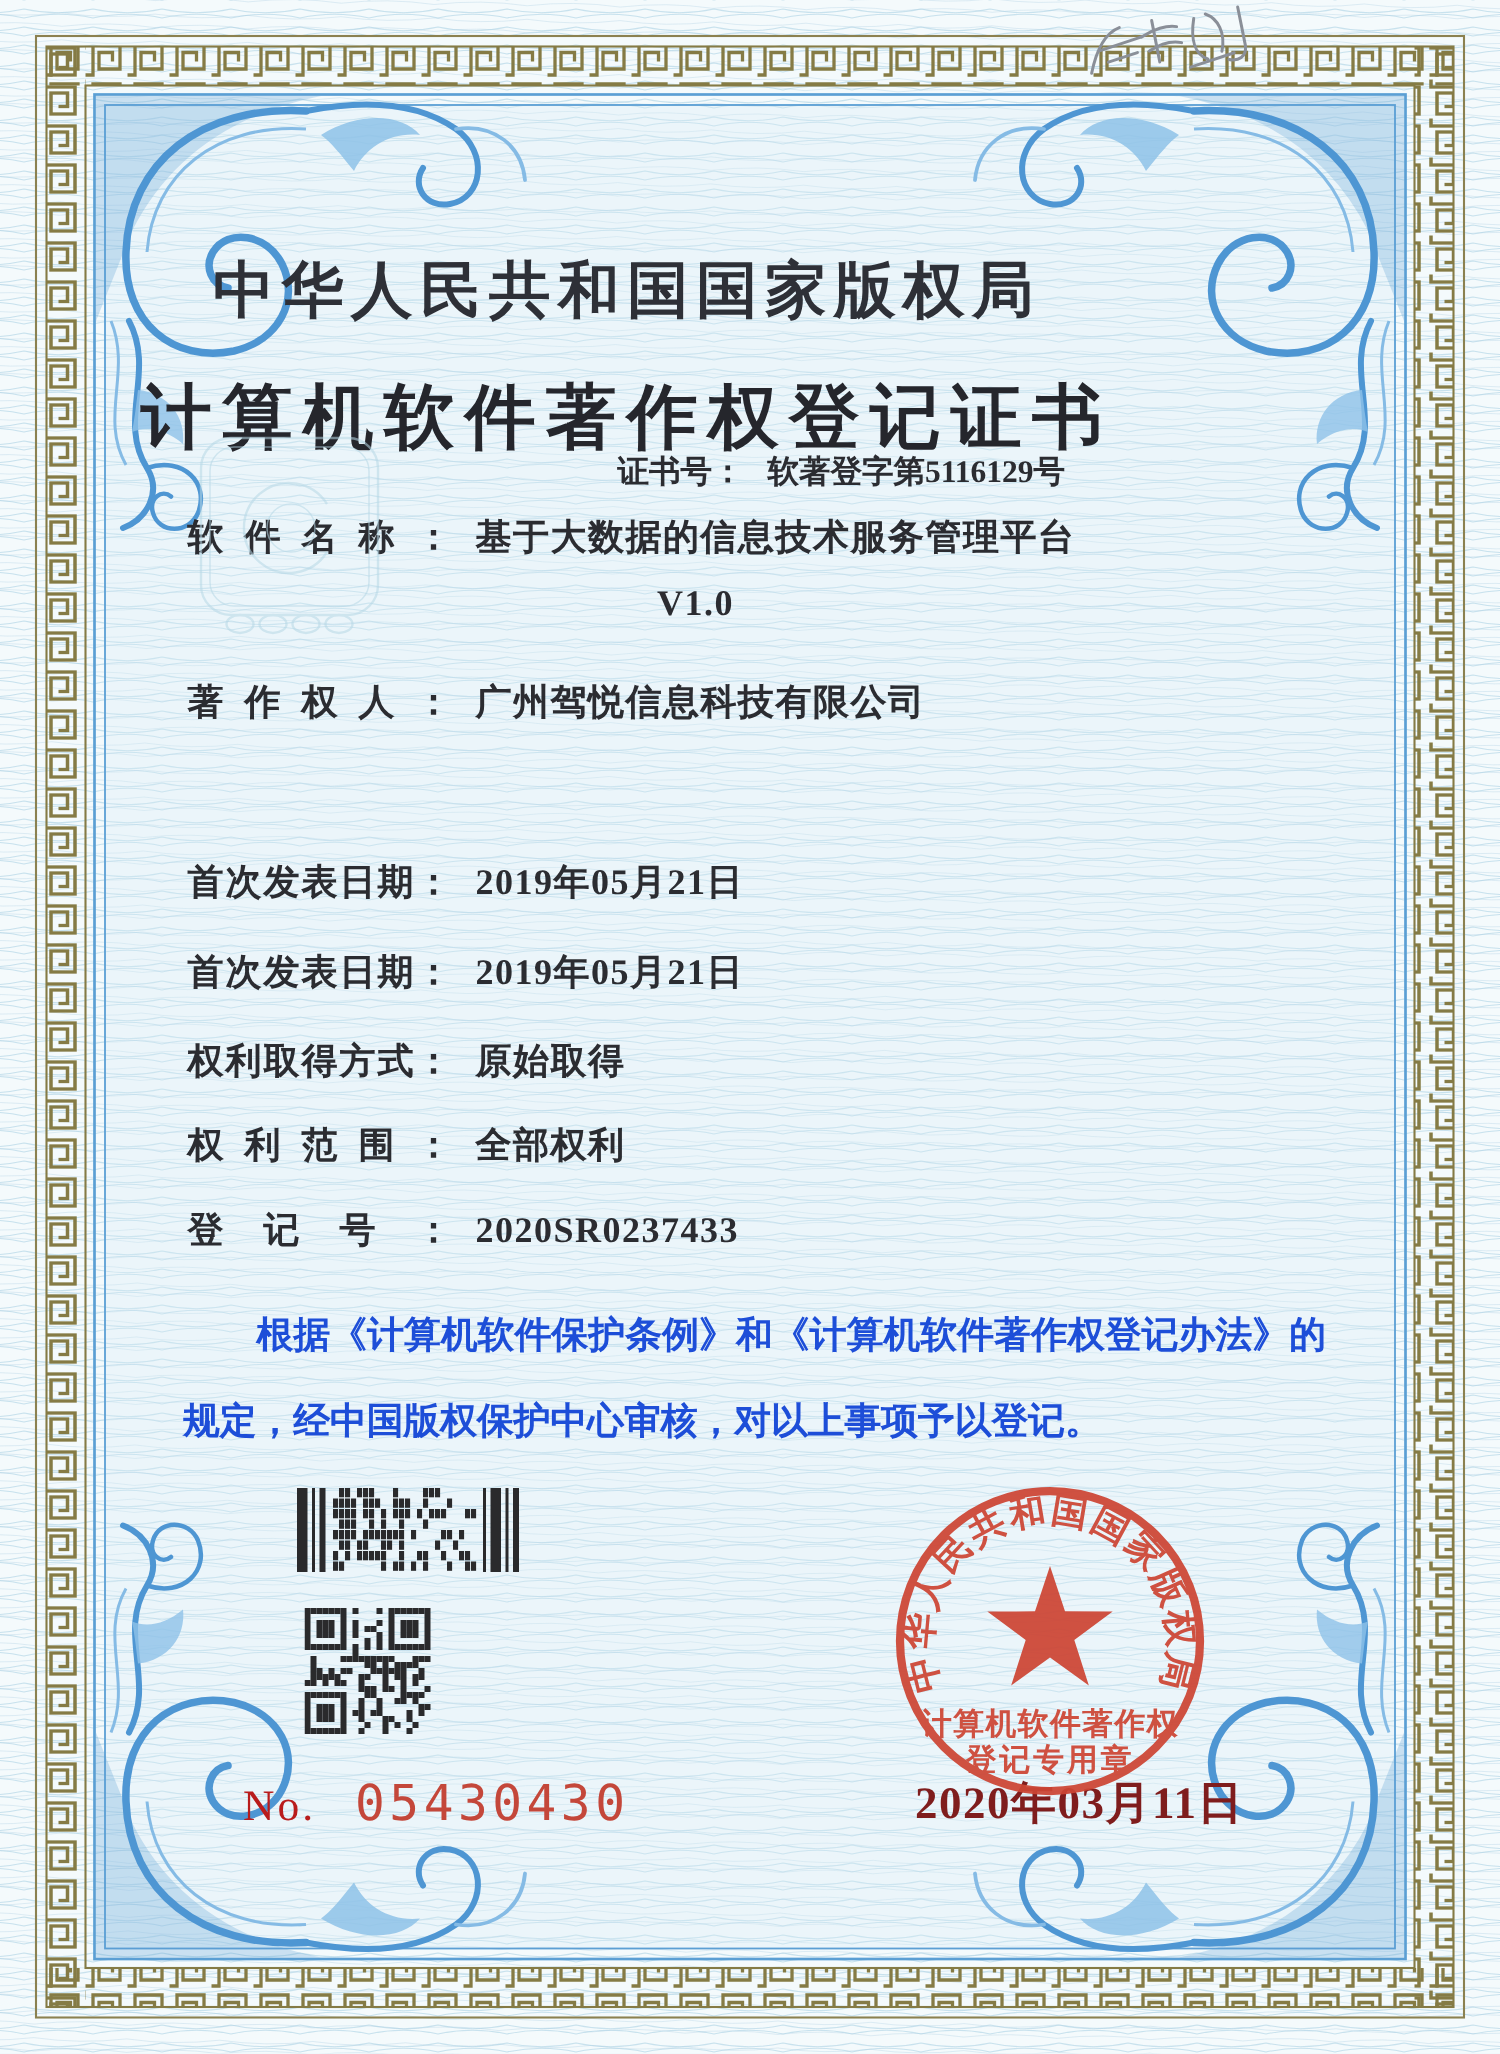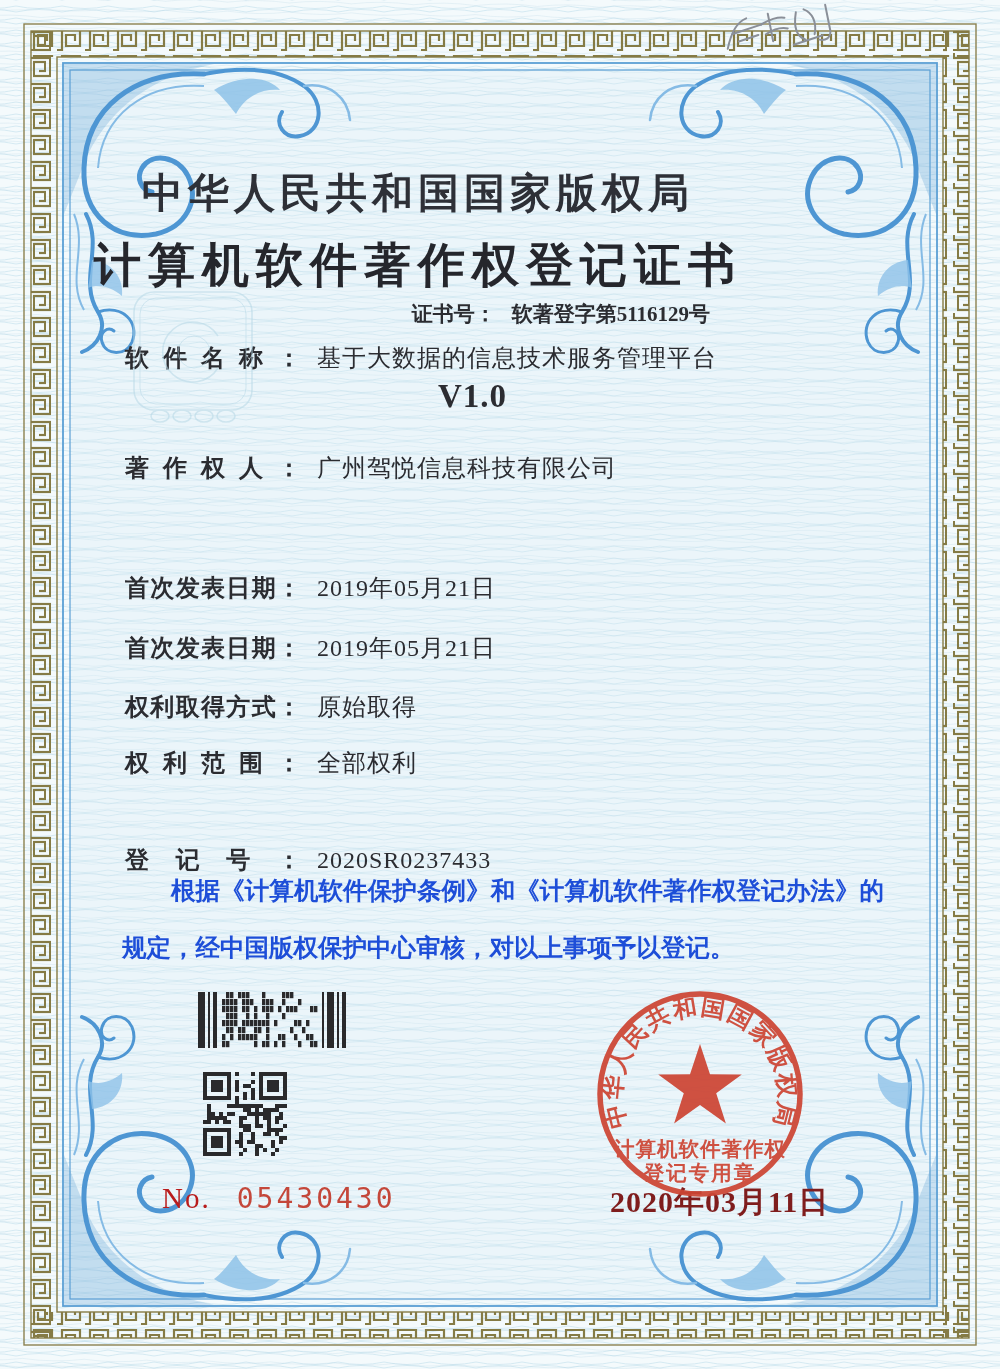--- a/index.html
+++ b/index.html
@@ -14,66 +14,66 @@
   #waves { position:absolute; left:0; top:0; z-index:0; }
   #frame { position:absolute; left:0; top:0; z-index:1; }
   .content { position:absolute; left:0; top:0; width:836px; height:1369px; z-index:2; }
 
   .authority {
     position:absolute; top:166px; left:0; width:100%;
     text-align:center; font-size:41px; font-weight:bold;
     letter-spacing:5px; color:#2e3037;
   }
   .cert-title {
-    position:absolute; top:234px; left:0; width:100%;
+    position:absolute; top:247px; left:0; width:100%;
     text-align:center; font-size:47px; font-weight:bold;
     letter-spacing:7px; color:#25262c;
   }
   .certno-line {
     position:absolute; top:300px; right:126px;
     font-size:21px; font-weight:bold; color:#2b2c31;
   }
   .certno-line .gap { display:inline-block; width:16px; }
 
   .field-row { position:absolute; left:125px; white-space:nowrap; }
   .field-label {
     display:inline-block; width:176px;
     font-size:24px; font-weight:bold;
     text-align:justify; text-align-last:justify;
     vertical-align:baseline;
   }
   .field-value {
     display:inline-block; margin-left:12px;
-    font-size:24px; font-weight:normal; letter-spacing:1px;
+    font-size:24px; font-weight:bold; letter-spacing:1px;
   }
   .field-value2 {
-    position:absolute; left:313px; top:36px;
-    font-size:33px; font-weight:bold; letter-spacing:1px;
+    position:absolute; left:313px; top:48px;
+    font-size:24px; font-weight:bold; letter-spacing:1px;
   }
   .row-name   { top:342px; }
   .row-holder { top:452px; }
   .row-dev    { top:572px; }
   .row-pub    { top:632px; }
   .row-acq    { top:691px; }
   .row-scope  { top:747px; }
-  .row-reg    { top:844px; }
+  .row-reg    { top:804px; }
 
   .statement {
     position:absolute; left:122px; top:862px; width:762px;
     font-size:24.5px; font-weight:bold; line-height:57px;
     text-align:justify; text-indent:2em; color:#1d4ed8;
   }
 
   #barcode { position:absolute; left:198px; top:992px; }
   #qrcode  { position:absolute; left:203px; top:1072px; }
 
   .serial { position:absolute; left:162px; top:1182px; white-space:nowrap; }
   .serial-label { font-size:29px; color:#b91c1c; letter-spacing:2px; }
   .serial-number {
-    margin-left:22px; font-size:28px; letter-spacing:3px;
+    margin-left:22px; font-size:33px; letter-spacing:3px;
     font-family:"DejaVu Sans Mono","Liberation Mono",monospace;
     color:#c4473a;
   }
 
   .issue-date {
     position:absolute; left:610px; top:1182px;
     font-size:30px; font-weight:bold; color:#7f1d1d; letter-spacing:1px;
     z-index:2;
   }
   #seal { position:absolute; left:586px; top:984px; z-index:3; opacity:.93; }

